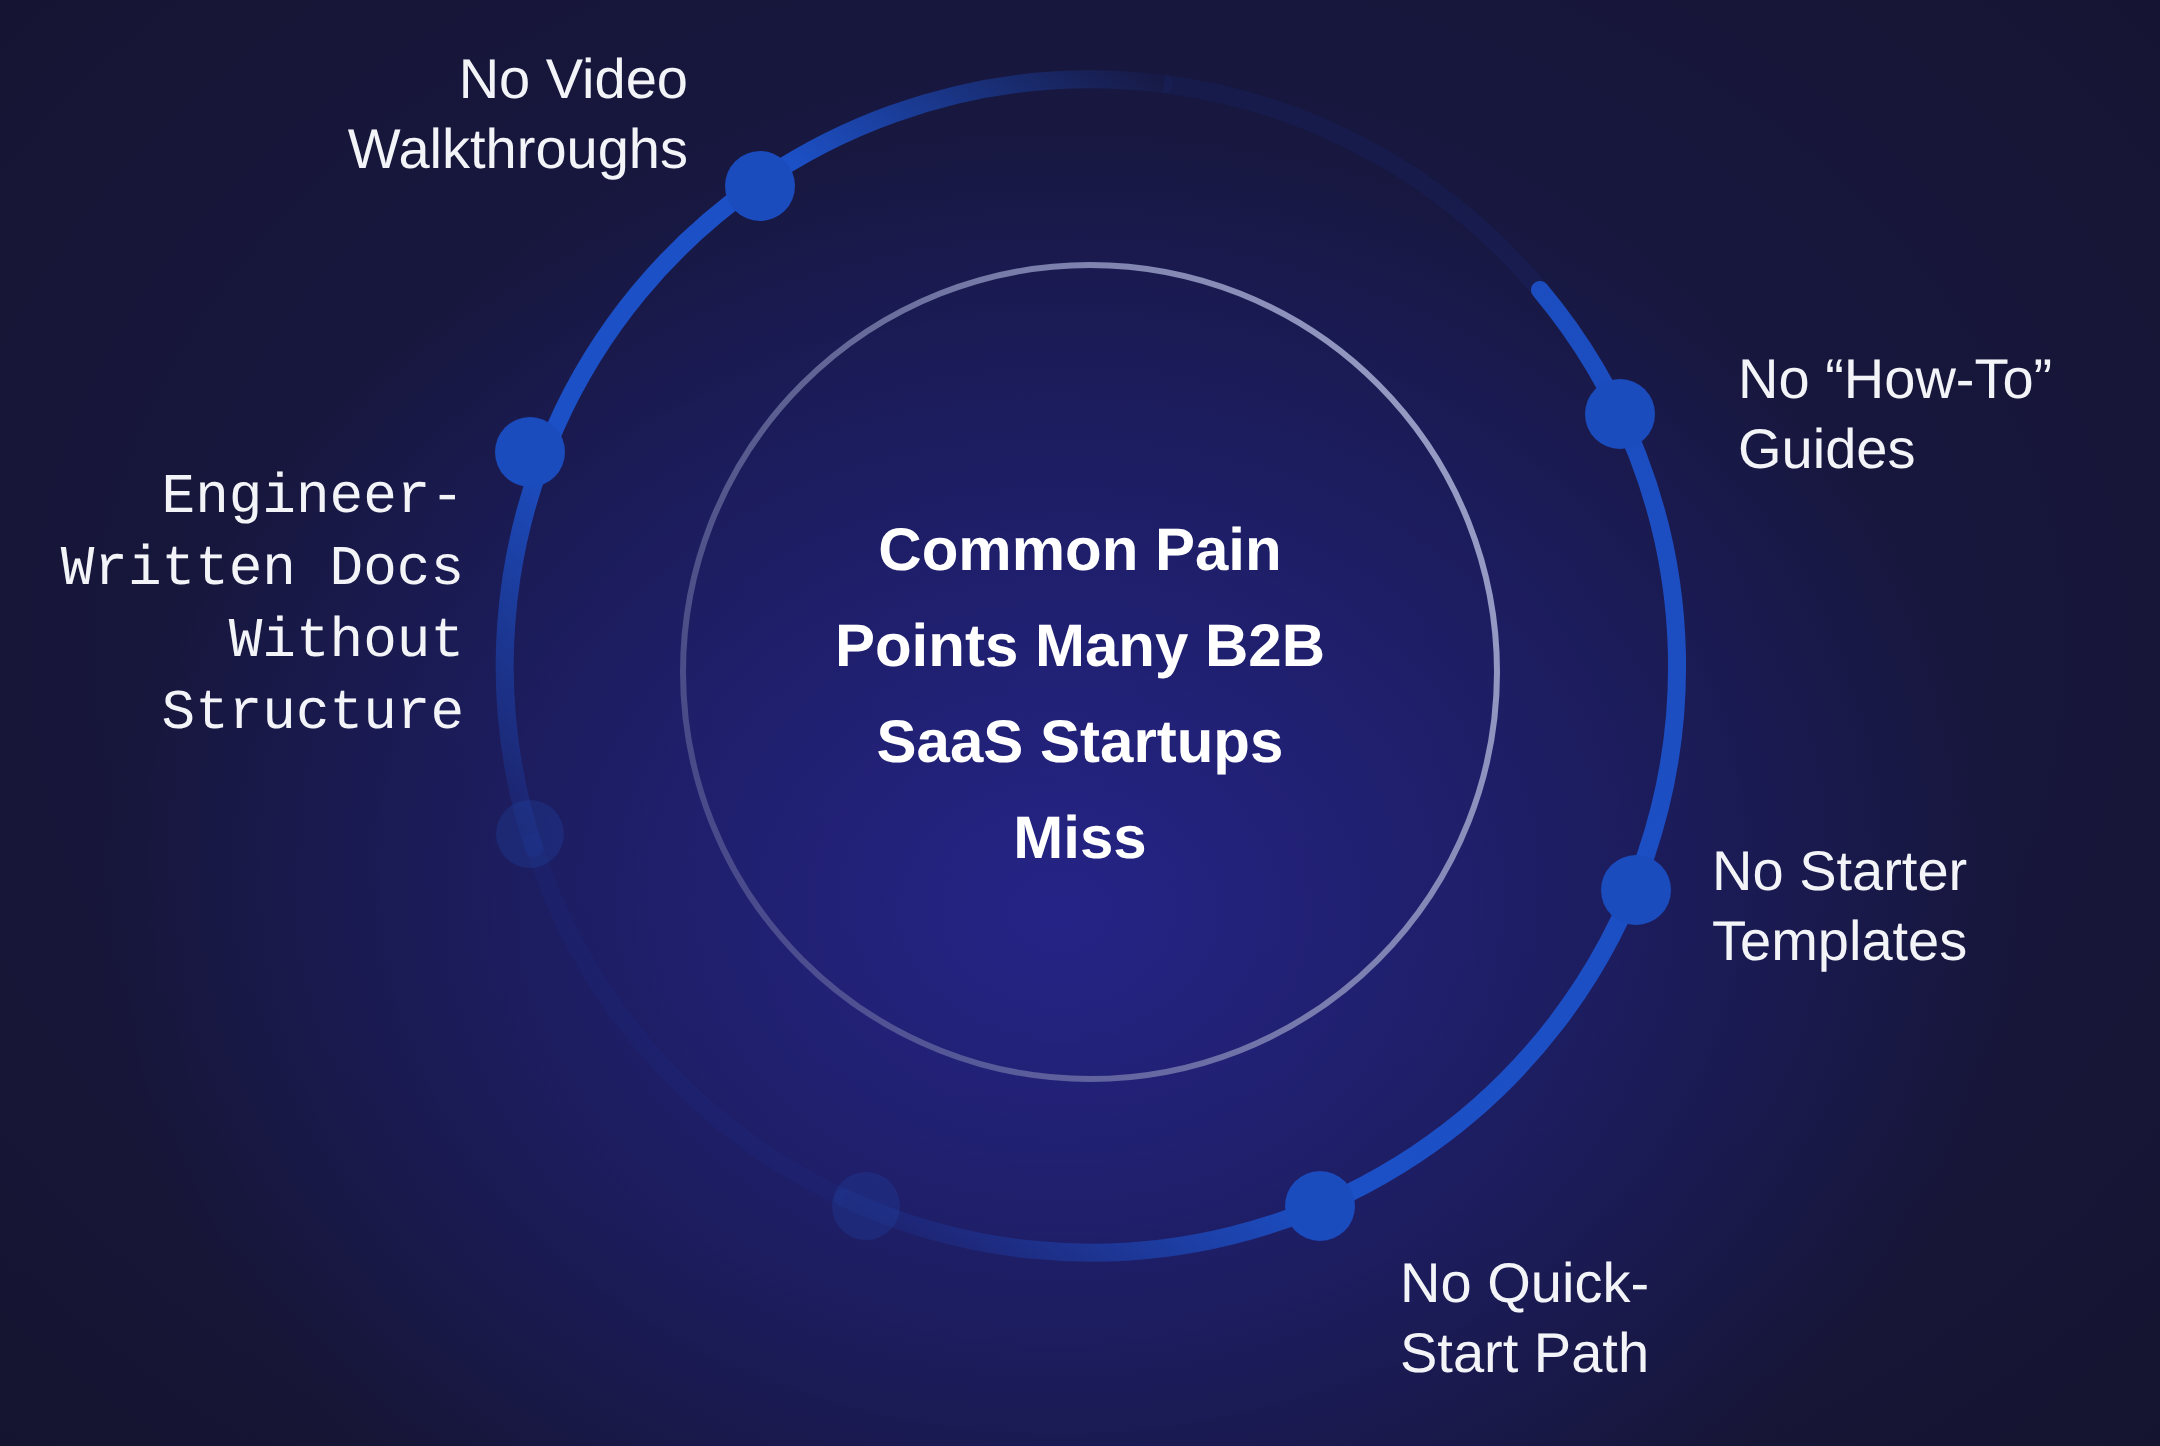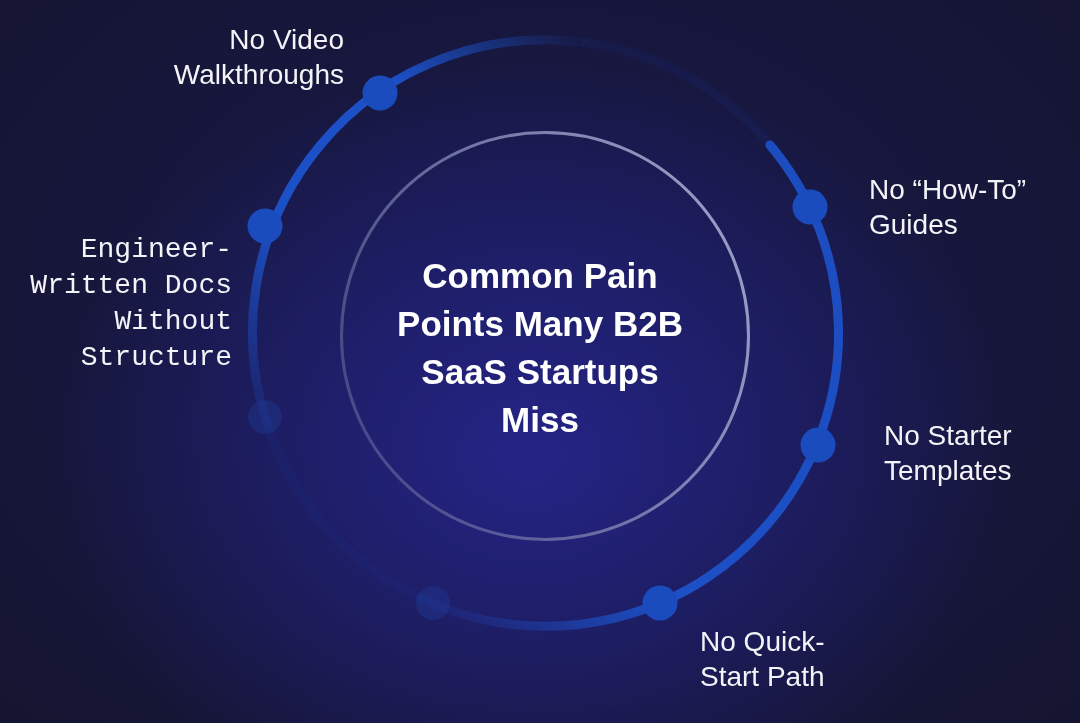--- a/index.html
+++ b/index.html
@@ -10,33 +10,33 @@
     font-family:"Liberation Sans","DejaVu Sans",sans-serif;
     background:
       radial-gradient(ellipse 640px 520px at 49% 63%, rgba(38,37,140,0.92) 0%, rgba(33,33,122,0.55) 42%, rgba(24,24,80,0) 75%),
       radial-gradient(ellipse 1200px 900px at 50% 45%, #191a4e 0%, #15142f 65%, #121126 100%);
   }
   .rings{position:absolute;left:0;top:0;width:1080px;height:723px;}
   .title{
     position:absolute;left:340px;top:252px;width:400px;
     text-align:center;
     color:#ffffff;
-    font-size:35px;font-weight:bold;line-height:48px;
+    font-size:30px;font-weight:bold;line-height:48px;
     white-space:pre-line;
   }
   .label{
     position:absolute;
     color:#f3f4f8;
     font-size:28px;line-height:35px;
     white-space:pre-line;
   }
   .label-no-video{right:736px;top:22px;text-align:right;}
   .label-engineer{right:848px;top:232px;text-align:right;line-height:36px;font-family:Liberation Mono, monospace;}
   .label-how-to{left:852px;top:172px;text-align:left;margin-left:17px;}
-  .label-starter{left:884px;top:418px;text-align:left;}
+  .label-starter{left:856px;top:418px;text-align:left;}
   .label-quick-start{left:700px;top:624px;text-align:right;}
 </style>
 </head>
 <body>
 
 <div class="canvas">
 
   <svg class="rings" viewBox="0 0 1080 723" aria-hidden="true">
     <defs>
       <linearGradient id="segTL" gradientUnits="userSpaceOnUse" x1="582" y1="42" x2="267" y2="424">

